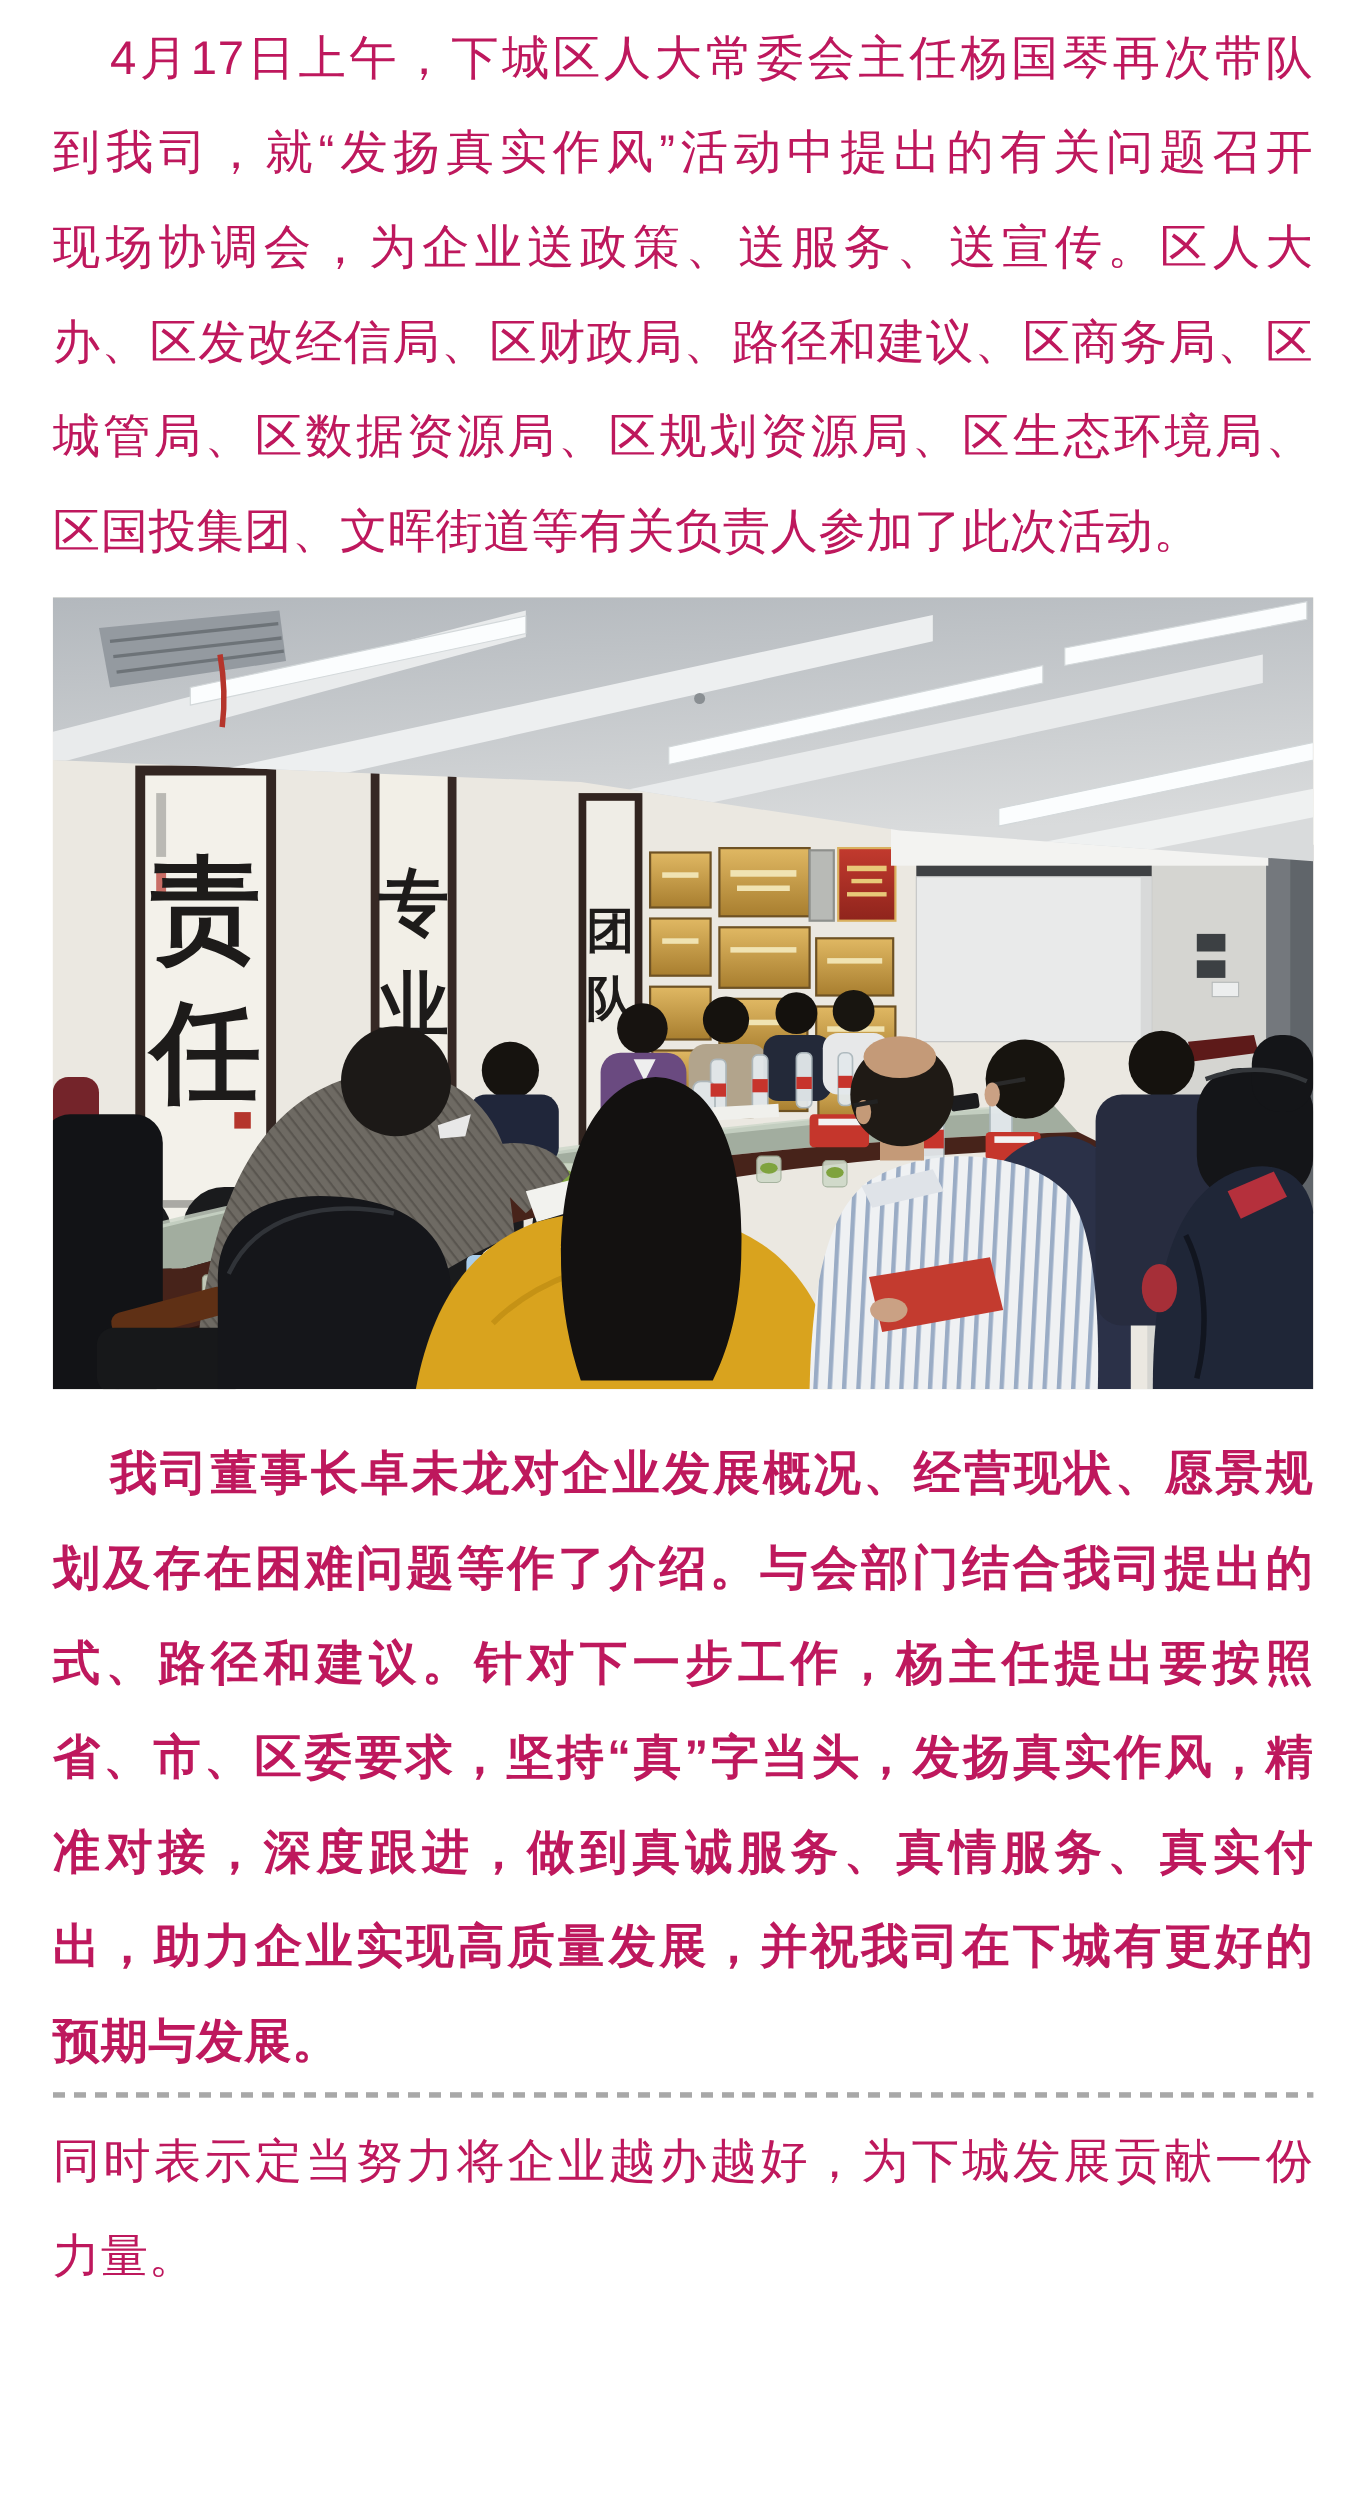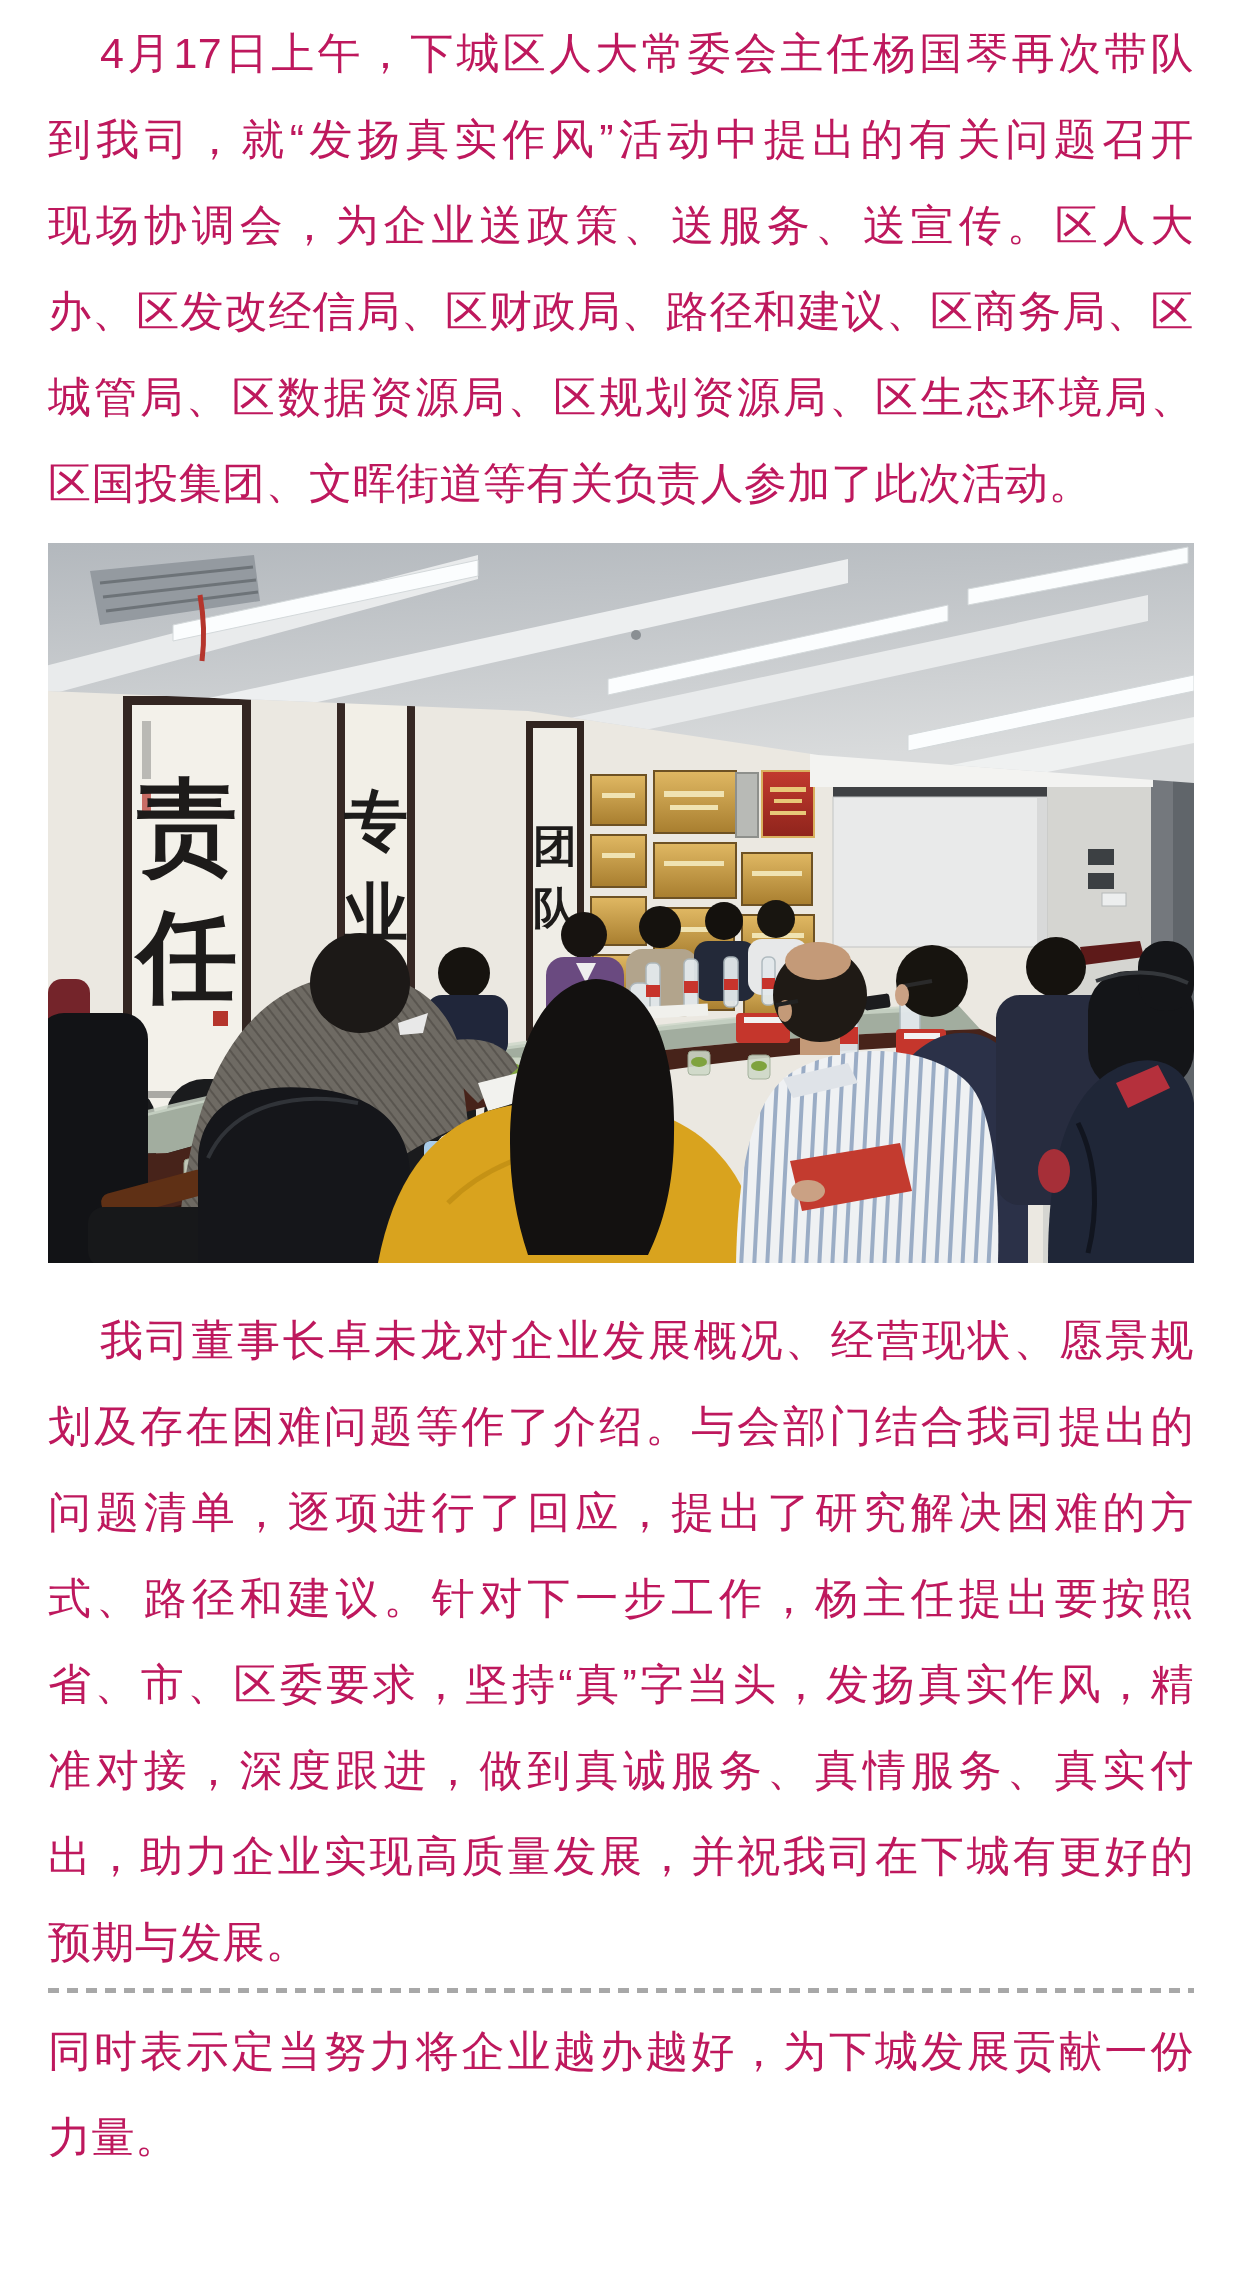--- a/index.html
+++ b/index.html
@@ -14,21 +14,21 @@
     text-align:justify;text-align-last:justify;
     letter-spacing:0.5px;
   }
   .para .line.indent{text-indent:52px;}
   .para .line.last{text-align-last:left;}
   #para-1{margin-top:10px;}
   .photo{
     margin:17px 0 0 0;width:1146px;height:720px;overflow:hidden;
     background:#e9e7e0;
   }
-  #para-2{margin-top:34px;}
+  #para-2{margin-top:34px;font-weight:bold;}
   .divider{
     margin-top:3px;height:5px;width:1146px;
     background:repeating-linear-gradient(90deg,#a8a8a8 0 11px,transparent 11px 19px);
   }
   #para-3{margin-top:15px;}
   figure{margin:0;padding:0;}
 </style>
 </head>
 <body>
 
@@ -344,21 +344,20 @@
         <polygon points="746,622 848,606 852,620 750,638" fill="#f5f5f2"></polygon>
         <polygon points="742,618 852,600 864,648 754,668" fill="#c33b2f"></polygon>
         <ellipse cx="760" cy="648" rx="17" ry="11" fill="#caa184"></ellipse>
       </g>
     </svg>
   </figure>
 
   <section class="para" id="para-2">
       <div class="line indent">我司董事长卓未龙对企业发展概况、经营现状、愿景规</div>
       <div class="line">划及存在困难问题等作了介绍。与会部门结合我司提出的</div>
-      <div class="line">问题清单，逐项进行了回应，提出了研究解决困难的方</div>
       <div class="line">式、路径和建议。针对下一步工作，杨主任提出要按照</div>
       <div class="line">省、市、区委要求，坚持“真”字当头，发扬真实作风，精</div>
       <div class="line">准对接，深度跟进，做到真诚服务、真情服务、真实付</div>
       <div class="line">出，助力企业实现高质量发展，并祝我司在下城有更好的</div>
       <div class="line last">预期与发展。</div>
     </section>
 
   <div class="divider"></div>
 
   <section class="para" id="para-3">

